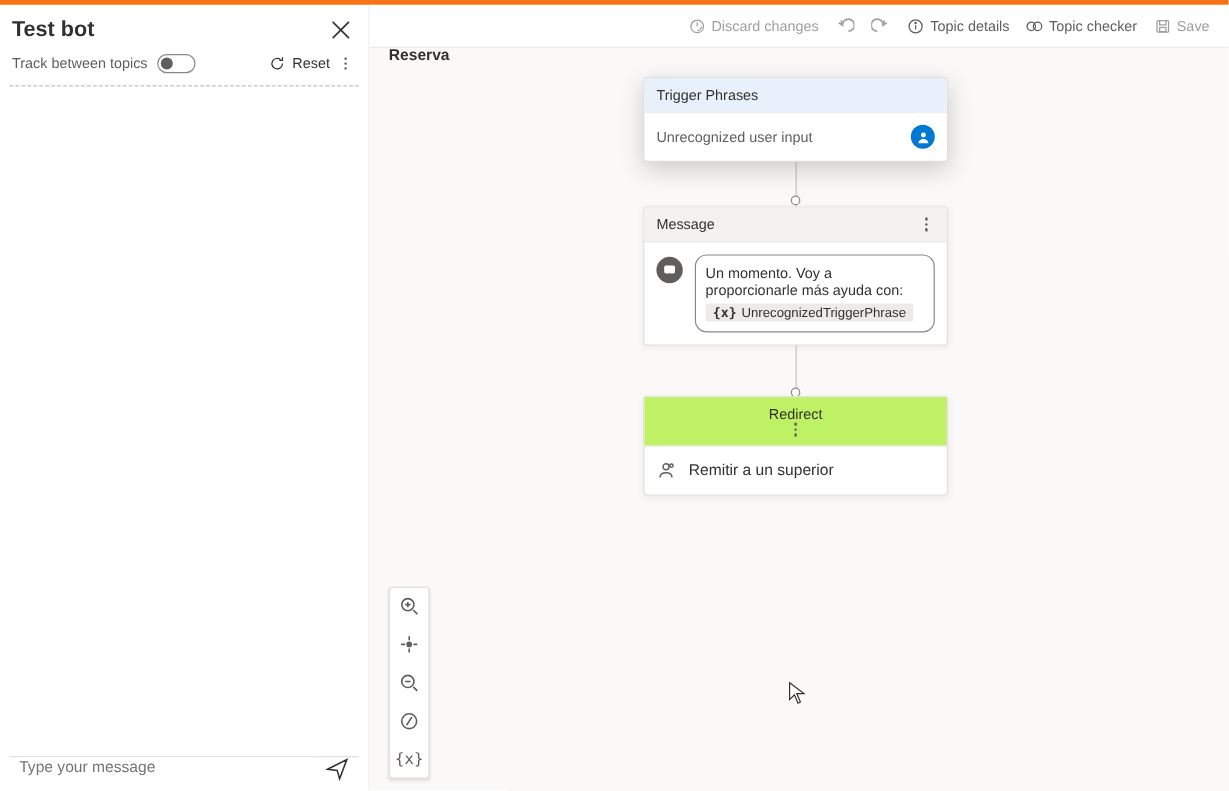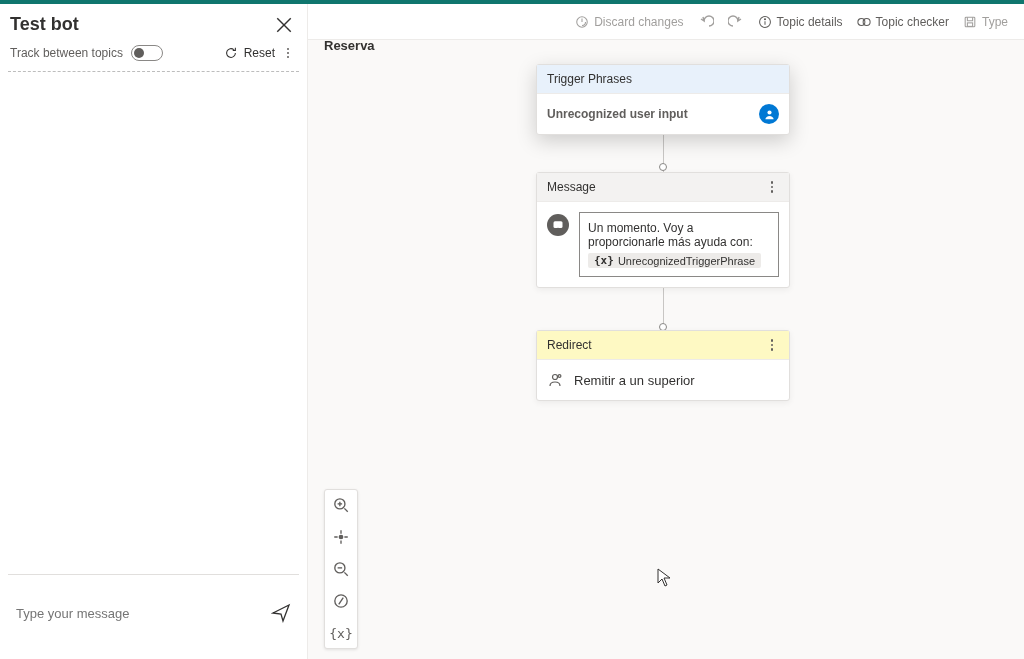--- a/index.html
+++ b/index.html
@@ -1,71 +1,71 @@
 <!DOCTYPE html>
 <html><head>
 <meta charset="utf-8">
 <style>
   * { box-sizing: border-box; margin: 0; padding: 0; }
   html, body { width: 100%; height: 100%; font-family: "Segoe UI", -apple-system, Helvetica, Arial, sans-serif; font-size: 13px; color: #323130; background: #fff; }
-  .app { display: flex; width: 1024px; height: 659px; position: relative; overflow: hidden; border-top: 4px solid #0f766e; }
+  .app { display: flex; width: 1024px; height: 659px; position: relative; overflow: hidden; border-top: 4px solid #f97316; }
 
   
   .test-panel { width: 308px; min-width: 308px; height: 100%; border-right: 1px solid #edebe9; display: flex; flex-direction: column; background: #fff; }
   .test-header { display: flex; align-items: center; justify-content: space-between; padding: 10px 14px 4px 10px; }
   .test-title { font-size: 18px; font-weight: 600; color: #323130; }
   .close-x { width: 18px; height: 18px; cursor: pointer; color: #323130; }
   .track-row { display: flex; align-items: center; justify-content: space-between; padding: 6px 12px 10px 10px; font-size: 12px; color: #605e5c; }
   .track-left { display: flex; align-items: center; gap: 8px; }
   .toggle { width: 32px; height: 16px; border: 1px solid #8a8886; border-radius: 10px; position: relative; background: #fff; cursor: pointer; }
   .toggle .knob { width: 10px; height: 10px; background: #605e5c; border-radius: 50%; position: absolute; top: 2px; left: 2px; }
   .reset-group { display: flex; align-items: center; gap: 6px; color: #323130; cursor: pointer; }
   .reset-group .icn { width: 14px; height: 14px; }
   .kebab-sm { width: 14px; display: flex; flex-direction: column; align-items: center; gap: 2px; margin-left: 6px; cursor: pointer; }
   .kebab-sm span { width: 2px; height: 2px; background: #605e5c; border-radius: 50%; }
 
   .chat-banner { background: #0b6a6b; color: #fff; height: 32px; display: flex; align-items: center; justify-content: space-between; padding: 0 12px 0 14px; margin: 0 8px; border-top-left-radius: 2px; border-top-right-radius: 2px; }
   .chat-banner .flag { width: 16px; height: 16px; cursor: pointer; }
   .chat-body { flex: 1; border-top: 1px dashed #bdbdbd; margin: 0 8px; background: #fff; }
-  .chat-input-row { display: flex; align-items: center; gap: 10px; border-top: 1px solid #e1dfdd; margin: 0 8px 8px 8px; padding: 28px 8px; }
+  .chat-input-row { display: flex; align-items: flex-start; gap: 10px; border-top: 1px solid #e1dfdd; margin: 0 8px 8px 8px; padding: 0 8px; }
   .chat-input { flex: 1; border: none; outline: none; font-size: 13px; color: #605e5c; }
   .send-icn { width: 20px; height: 20px; color: #323130; cursor: pointer; }
 
   
   .canvas-wrap { flex: 1; display: flex; flex-direction: column; background: #faf9f8; position: relative; }
   .topbar { height: 36px; background: #fff; border-bottom: 1px solid #edebe9; display: flex; align-items: center; padding: 0 16px; gap: 14px; }
   .breadcrumb-title { font-size: 13px; font-weight: 600; color: #323130; margin-right: auto; margin-top: 48px; }
   .tb-item { display: flex; align-items: center; gap: 5px; font-size: 12px; color: #605e5c; cursor: pointer; }
   .tb-item.disabled { color: #a19f9d; cursor: default; }
   .tb-item .icn { width: 14px; height: 14px; }
   .tb-icon-only { width: 16px; height: 16px; color: #a19f9d; cursor: pointer; }
 
   .canvas { flex: 1; position: relative; overflow: hidden; }
 
   
   .node { position: absolute; width: 254px; background: #fff; border: 1px solid #e1dfdd; border-radius: 3px; box-shadow: 0 2px 6px rgba(0,0,0,.06); }
   .node.trigger { top: 24px; left: 228px; box-shadow: 0 6px 20px rgba(0,0,0,.18); }
   .node.trigger .card-head { background: #e8f1fb; }
   .node.message { top: 132px; left: 228px; }
   .node.redirect { top: 290px; left: 228px; }
-  .node.redirect .card-head { background: #fef9c3; }
+  .node.redirect .card-head { background: #bef264; flex-direction: column; }
   .card-head { display: flex; align-items: center; justify-content: space-between; padding: 7px 10px; font-size: 12px; color: #323130; border-bottom: 1px solid #edebe9; }
   .node.message .card-head { background: #f3f2f1; }
   .kebab { width: 14px; display: flex; flex-direction: column; align-items: center; gap: 2px; cursor: pointer; }
   .kebab span { width: 2.5px; height: 2.5px; background: #605e5c; border-radius: 50%; }
   .card-body { padding: 10px; font-size: 12px; color: #605e5c; }
 
-  .trigger-body { display: flex; align-items: center; justify-content: space-between; font-weight: bold; }
+  .trigger-body { display: flex; align-items: center; justify-content: space-between; }
   .avatar-blue { width: 20px; height: 20px; background: #0078d4; border-radius: 50%; display: flex; align-items: center; justify-content: center; flex-shrink: 0; }
   .avatar-blue svg { width: 11px; height: 11px; fill: #fff; }
 
   .message-body { display: flex; gap: 10px; align-items: flex-start; }
   .bot-badge { width: 22px; height: 22px; border-radius: 50%; background: #605e5c; display: flex; align-items: center; justify-content: center; flex-shrink: 0; margin-top: 2px; }
   .bot-badge svg { width: 12px; height: 12px; fill: #fff; }
-  .message-box { border: 1px solid #8a8886; border-radius: 0; padding: 8px; flex: 1; color: #323130; cursor: text; }
+  .message-box { border: 1px solid #8a8886; border-radius: 10px; padding: 8px; flex: 1; color: #323130; cursor: text; }
   .var-chip { display: inline-flex; align-items: center; gap: 4px; background: #edebe9; border-radius: 2px; padding: 1px 6px; margin-top: 4px; font-size: 11px; color: #323130; }
   .var-chip .vx { font-family: "Consolas", monospace; font-weight: 600; }
 
   .redirect-body { display: flex; align-items: center; gap: 11px; font-size: 13px; color: #323130; padding: 12px 10px; }
   .redirect-icn { width: 16px; height: 16px; }
 
   
   .connector { position: absolute; left: 355px; width: 0; border-left: 1px solid #c8c6c4; }
   .conn1 { top: 93px; height: 40px; }
   .conn2 { top: 248px; height: 42px; }
@@ -166,21 +166,21 @@
         </svg>
         <span>Topic checker</span>
       </div>
 
       <div class="tb-item disabled">
         <svg class="icn" viewBox="0 0 16 16" fill="none" stroke="currentColor" stroke-width="1.2">
           <rect x="2.5" y="2.5" width="11" height="11" rx="1"></rect>
             <path d="M5 2.5v4h6v-4"></path>
             <rect x="5" y="9" width="6" height="4"></rect>
         </svg>
-        <span>Type</span>
+        <span>Save</span>
       </div>
     </div>
 
     <div class="canvas">
 
       <div class="connector conn1"></div>
       <div class="conn-dot dot1"></div>
       <div class="connector conn2"></div>
       <div class="conn-dot dot2"></div>
 

